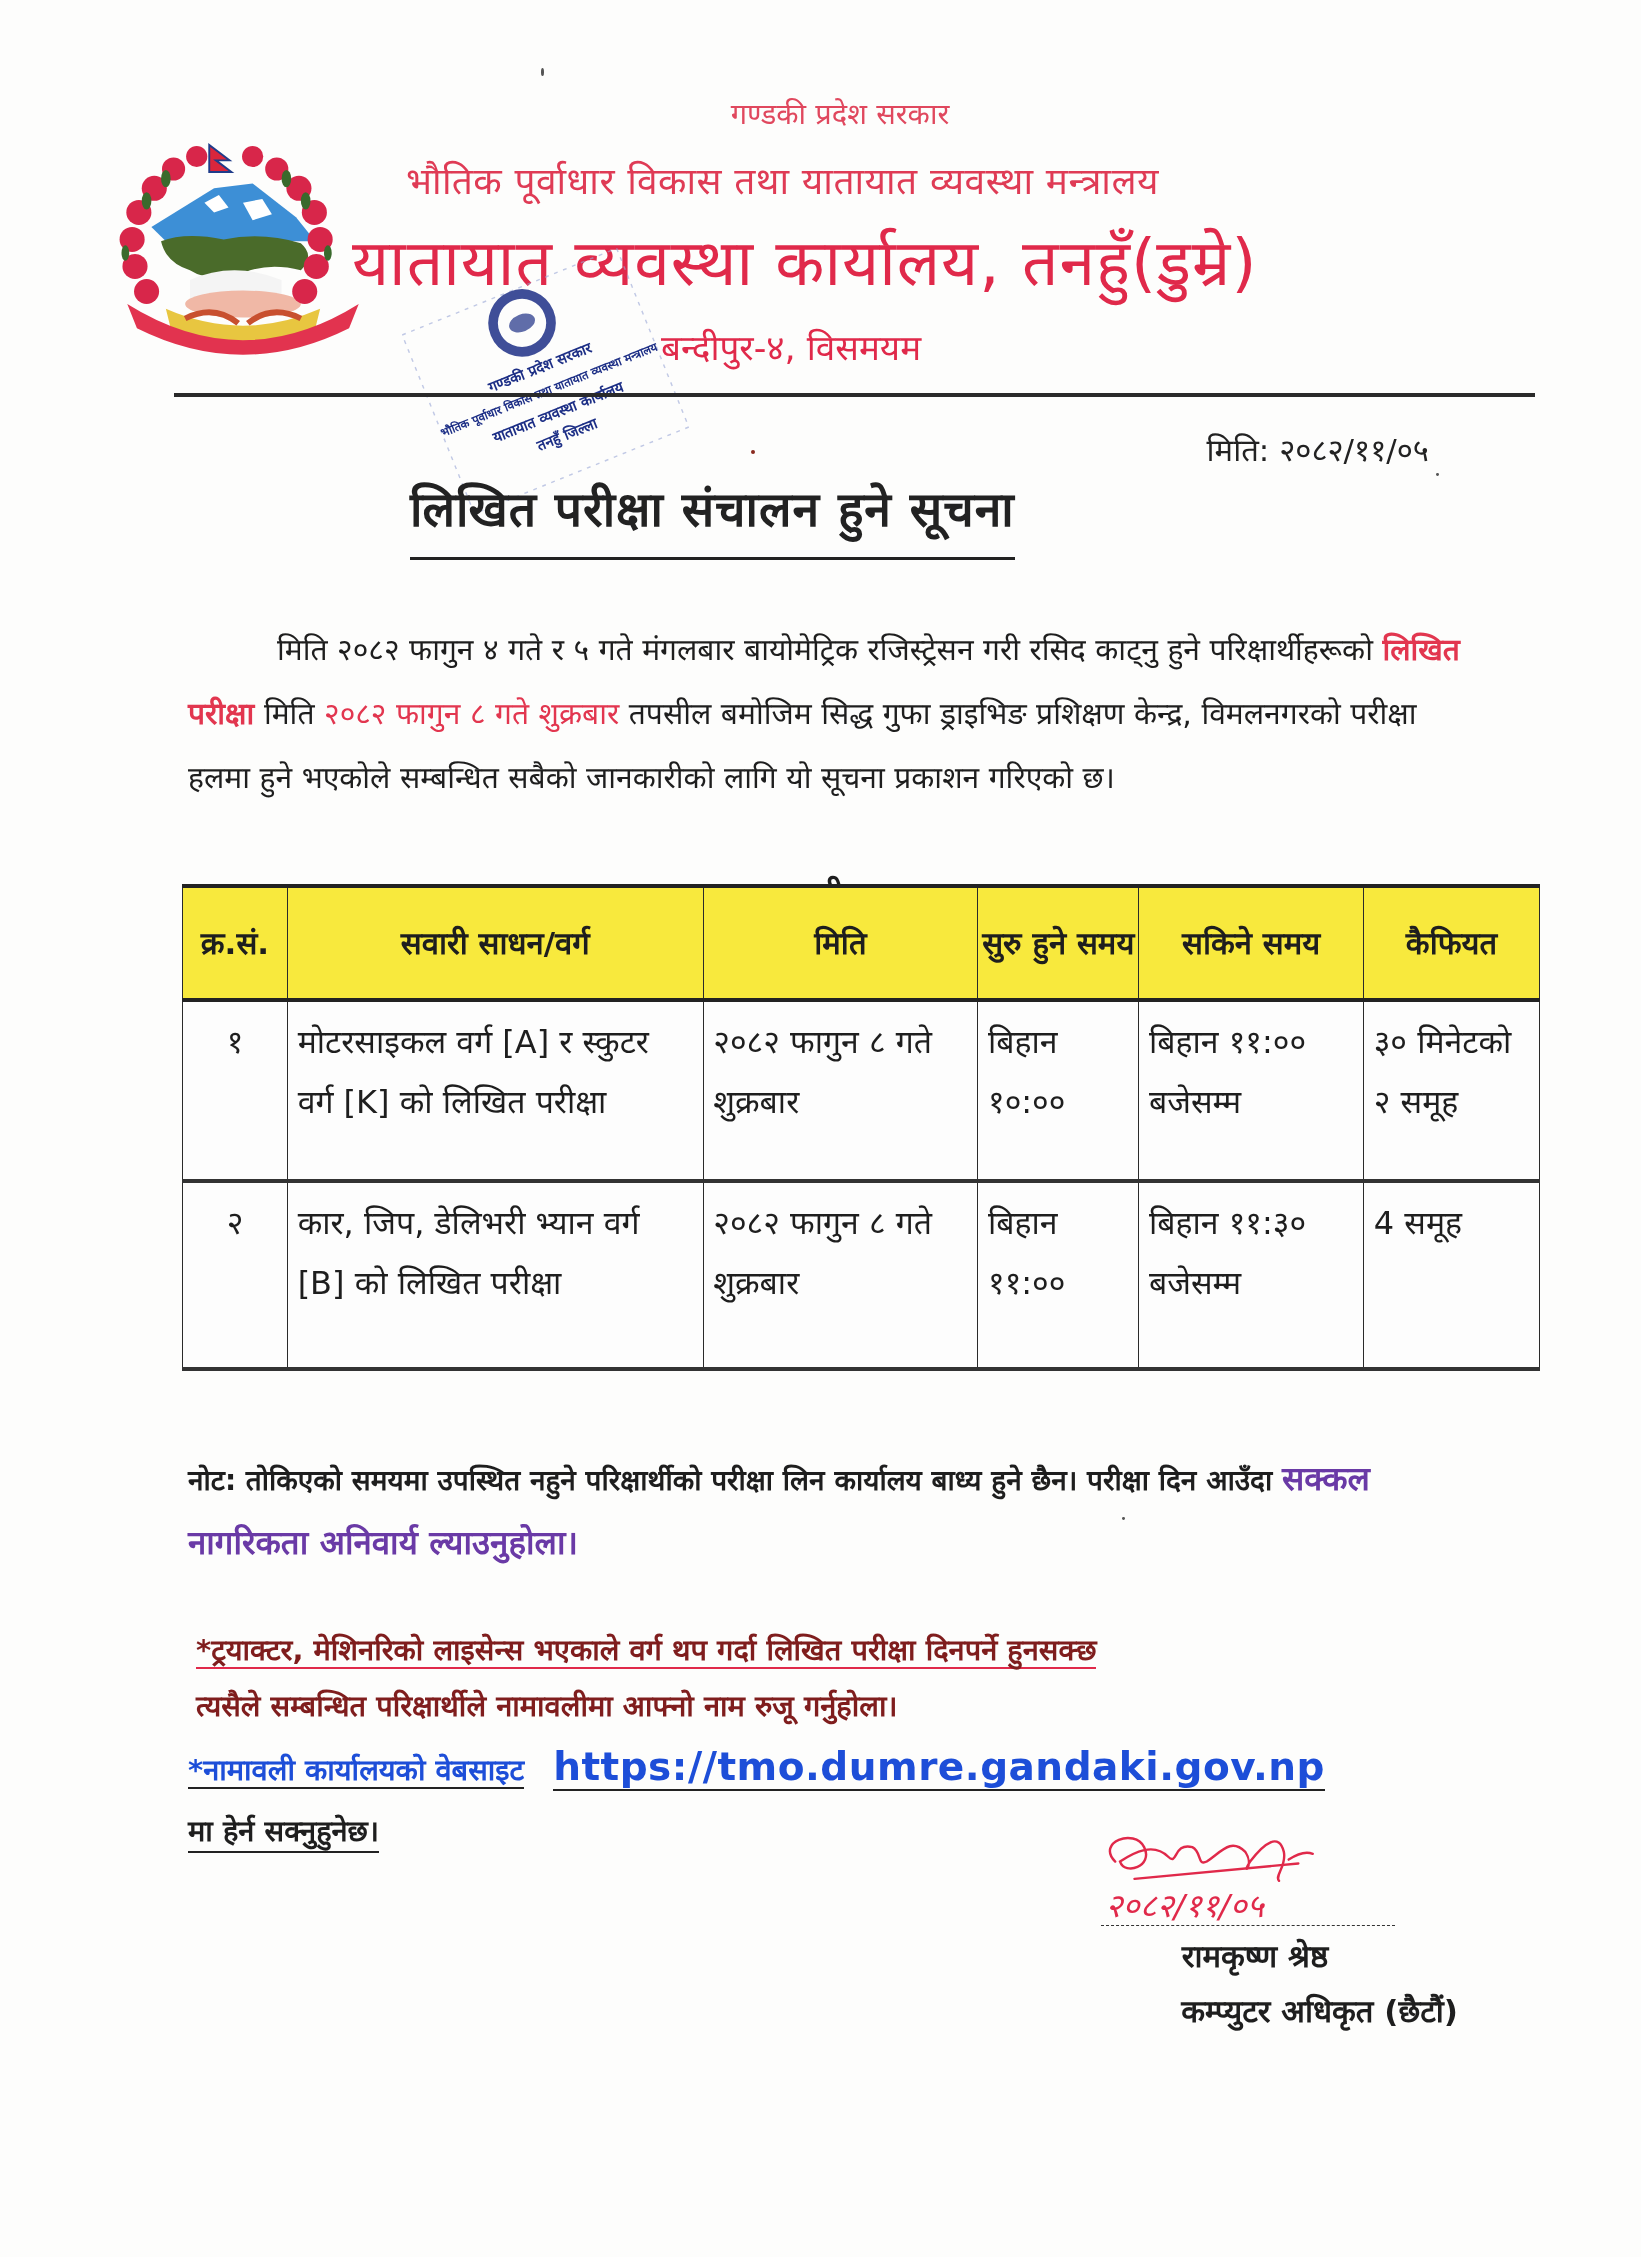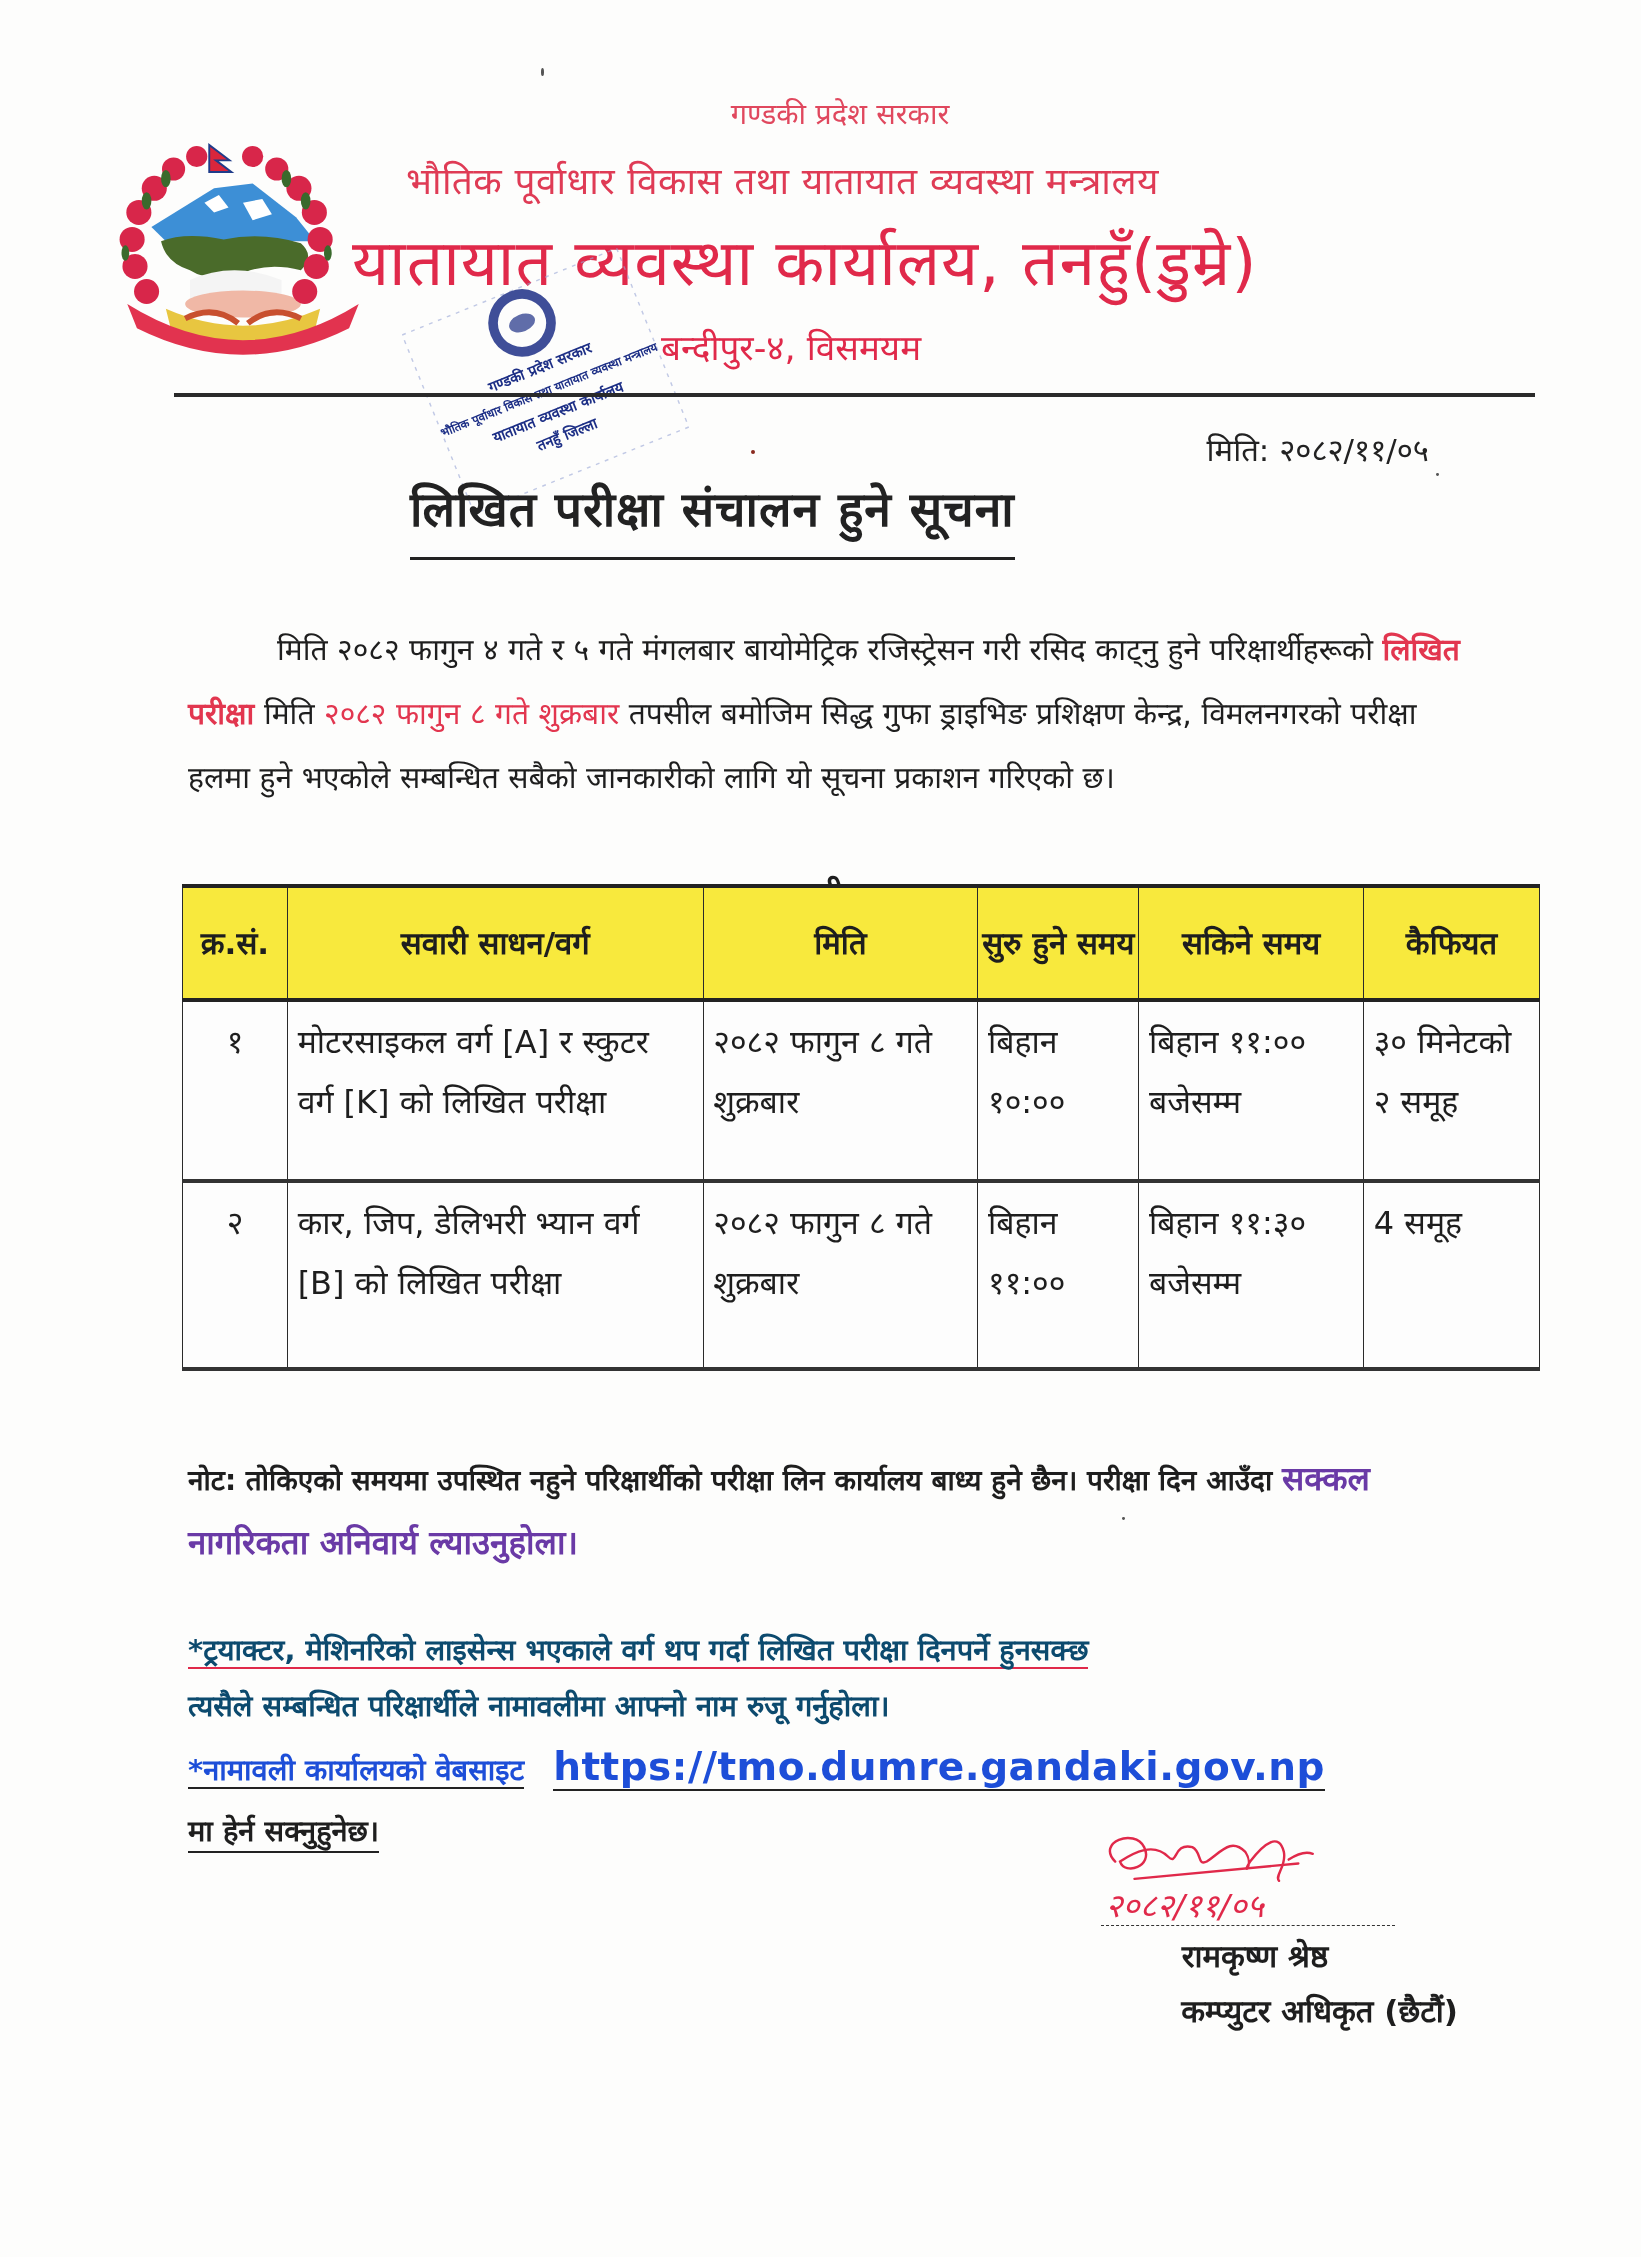--- a/index.html
+++ b/index.html
@@ -41,21 +41,21 @@
   .sched th { background:#f8e93d; font-weight:bold; height:108px; vertical-align:middle; text-align:center; font-size:31px; line-height:50px; }
   .sched td { background:#fdfdfd; padding:9.7px 9.7px 5.8px 9.7px; line-height:60px; }
   .sched tbody tr { border-bottom:4.8px solid #333; }
   .sched td.sn { text-align:center; }
   .r1 td { height:162px; }
   .r2 td { height:168px; }
 
   .note { left:188px; top:1448px; width:1313px; font-size:28px; font-weight:bold; line-height:62px; color:#1e1e1e; }
   .note .big { font-size:33px; }
 
-  .redblock { left:188px; top:1622px; width:1313px; font-size:29px; font-weight:bold; line-height:56px; color:#0c4a6e; }
+  .redblock { left:196px; top:1622px; width:1313px; font-size:29px; font-weight:bold; line-height:56px; color:#7f1d1d; }
   .redblock .l1 { border-bottom:2.9px solid #e0294a; }
 
   .urlline { left:188px; top:1738px; font-size:29px; font-weight:bold; line-height:58px; color:#1d4ed8; }
   .urlline .u { border-bottom:2.9px solid #222; }
   .urlline .url { font-family:"DejaVu Sans", sans-serif; font-size:39px; font-weight:bold; margin-left:29px; letter-spacing:0.5px; }
   .urlline2 { left:188px; top:1810px; font-size:29px; font-weight:bold; border-bottom:2.9px solid #222; padding-bottom:1.9px; }
 
   .signature { left:1086px; top:1823px; width:309px; height:106px; }
   .sig-rule { left:1101px; top:1925px; width:294px; border-top:1.9px dashed #333; }
   .signer { left:1081px; width:348px; top:1934px; text-align:center; font-size:31px; font-weight:bold; color:#1e1e1e; }

